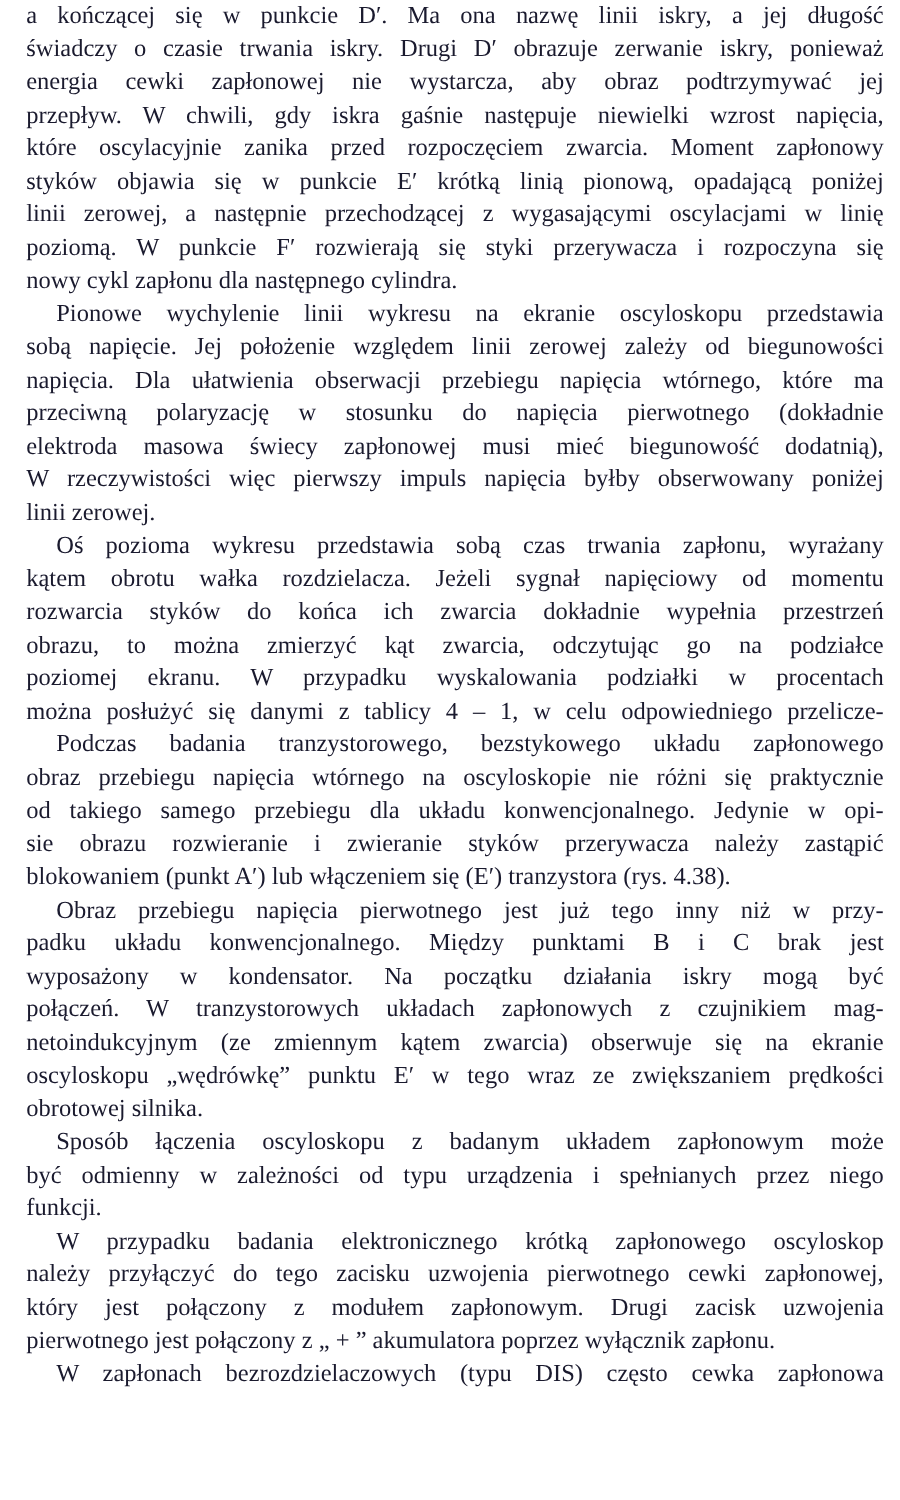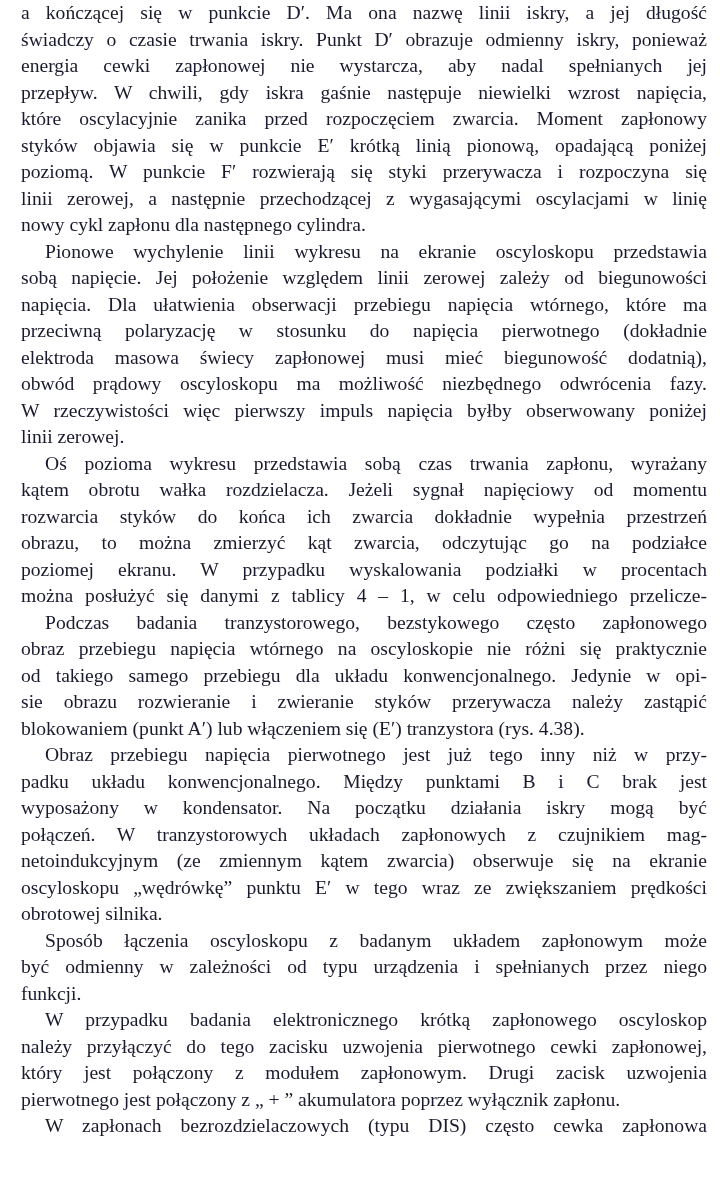--- a/index.html
+++ b/index.html
@@ -13,49 +13,48 @@
   .line.last { text-align-last: left; }
   .line.indent { padding-left: 24px; }
   .para { display: block; }
 </style>
 </head>
 <body>
 
 <div class="page" id="page">
     <div class="para">
       <span class="line">a kończącej się w punkcie D′. Ma ona nazwę linii iskry, a jej długość</span>
-      <span class="line">świadczy o czasie trwania iskry. Punkt D′ obrazuje odmienny iskry, ponieważ</span>
-      <span class="line">energia cewki zapłonowej nie wystarcza, aby nadal spełnianych jej</span>
+      <span class="line">świadczy o czasie trwania iskry. Drugi D′ obrazuje zerwanie iskry, ponieważ</span>
+      <span class="line">energia cewki zapłonowej nie wystarcza, aby obraz podtrzymywać jej</span>
       <span class="line">przepływ. W chwili, gdy iskra gaśnie następuje niewielki wzrost napięcia,</span>
       <span class="line">które oscylacyjnie zanika przed rozpoczęciem zwarcia. Moment zapłonowy</span>
       <span class="line">styków objawia się w punkcie E′ krótką linią pionową, opadającą poniżej</span>
+      <span class="line">linii zerowej, a następnie przechodzącej z wygasającymi oscylacjami w linię</span>
       <span class="line">poziomą. W punkcie F′ rozwierają się styki przerywacza i rozpoczyna się</span>
-      <span class="line">linii zerowej, a następnie przechodzącej z wygasającymi oscylacjami w linię</span>
       <span class="line last">nowy cykl zapłonu dla następnego cylindra.</span>
     </div>
     <div class="para">
       <span class="line indent">Pionowe wychylenie linii wykresu na ekranie oscyloskopu przedstawia</span>
       <span class="line">sobą napięcie. Jej położenie względem linii zerowej zależy od biegunowości</span>
       <span class="line">napięcia. Dla ułatwienia obserwacji przebiegu napięcia wtórnego, które ma</span>
       <span class="line">przeciwną polaryzację w stosunku do napięcia pierwotnego (dokładnie</span>
       <span class="line">elektroda masowa świecy zapłonowej musi mieć biegunowość dodatnią),</span>
-      <span class="line">obwód prądowy oscyloskopu ma możliwość niezbędnego odwrócenia fazy.</span>
       <span class="line">W rzeczywistości więc pierwszy impuls napięcia byłby obserwowany poniżej</span>
       <span class="line last">linii zerowej.</span>
     </div>
     <div class="para">
       <span class="line indent">Oś pozioma wykresu przedstawia sobą czas trwania zapłonu, wyrażany</span>
       <span class="line">kątem obrotu wałka rozdzielacza. Jeżeli sygnał napięciowy od momentu</span>
       <span class="line">rozwarcia styków do końca ich zwarcia dokładnie wypełnia przestrzeń</span>
       <span class="line">obrazu, to można zmierzyć kąt zwarcia, odczytując go na podziałce</span>
       <span class="line">poziomej ekranu. W przypadku wyskalowania podziałki w procentach</span>
       <span class="line">można posłużyć się danymi z tablicy 4 – 1, w celu odpowiedniego przelicze-</span>
     </div>
     <div class="para">
-      <span class="line indent">Podczas badania tranzystorowego, bezstykowego często zapłonowego</span>
+      <span class="line indent">Podczas badania tranzystorowego, bezstykowego układu zapłonowego</span>
       <span class="line">obraz przebiegu napięcia wtórnego na oscyloskopie nie różni się praktycznie</span>
       <span class="line">od takiego samego przebiegu dla układu konwencjonalnego. Jedynie w opi-</span>
       <span class="line">sie obrazu rozwieranie i zwieranie styków przerywacza należy zastąpić</span>
       <span class="line last">blokowaniem (punkt A′) lub włączeniem się (E′) tranzystora (rys. 4.38).</span>
     </div>
     <div class="para">
       <span class="line indent">Obraz przebiegu napięcia pierwotnego jest już tego inny niż w przy-</span>
       <span class="line">padku układu konwencjonalnego. Między punktami B i C brak jest</span>
       <span class="line">wyposażony w kondensator. Na początku działania iskry mogą być</span>
       <span class="line">połączeń. W tranzystorowych układach zapłonowych z czujnikiem mag-</span>

